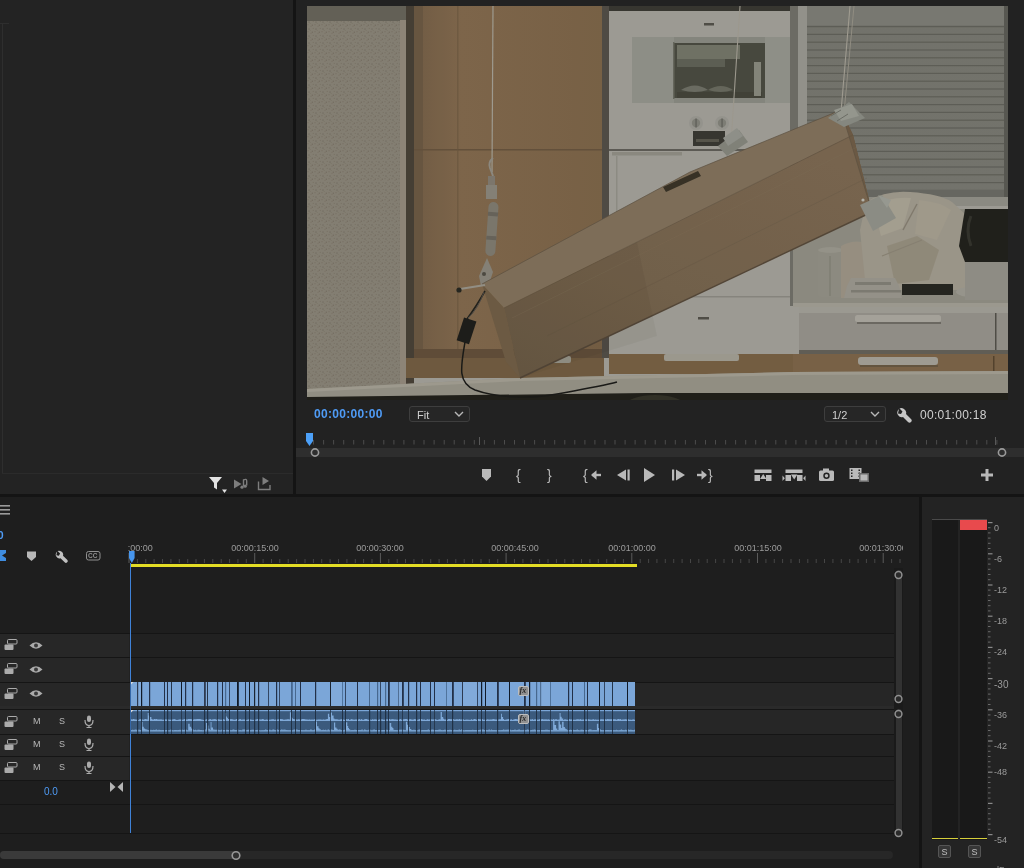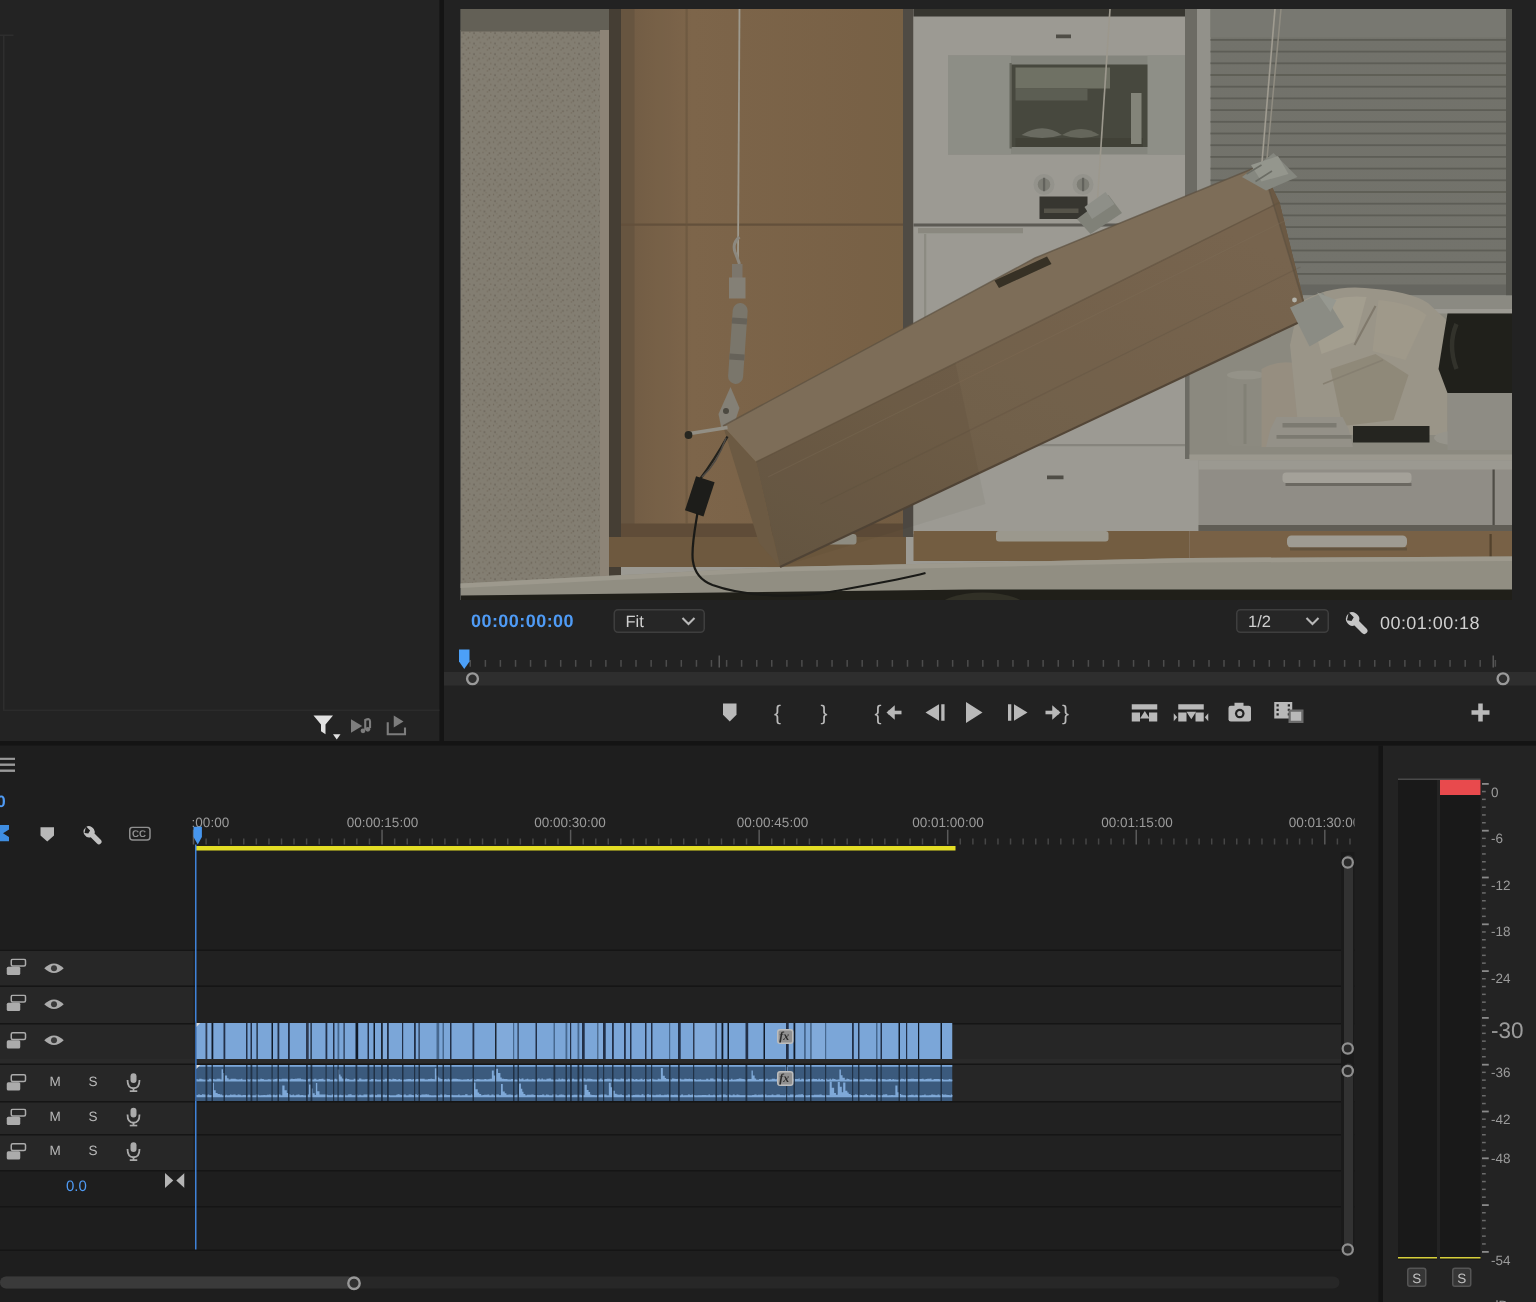--- a/index.html
+++ b/index.html
@@ -802,21 +802,21 @@
     <rect x="0" y="299.4" width="2.5" height="1" fill="#6a6a6a"></rect>
     <rect x="0" y="304.6" width="2.5" height="1" fill="#6a6a6a"></rect>
     <rect x="0" y="309.8" width="2.5" height="1" fill="#6a6a6a"></rect>
     <rect x="0" y="315.0" width="4.5" height="1.2" fill="#8a8a8a"></rect>
   </svg>
 <div class="abs" style="left:994px;top:523.5px;font-size:9px;color:#9b9b9b;font-weight:400;white-space:nowrap;line-height:1;">0</div>
 <div class="abs" style="left:994px;top:554.7px;font-size:9px;color:#9b9b9b;font-weight:400;white-space:nowrap;line-height:1;">-6</div>
 <div class="abs" style="left:994px;top:585.9px;font-size:9px;color:#9b9b9b;font-weight:400;white-space:nowrap;line-height:1;">-12</div>
 <div class="abs" style="left:994px;top:617.1px;font-size:9px;color:#9b9b9b;font-weight:400;white-space:nowrap;line-height:1;">-18</div>
 <div class="abs" style="left:994px;top:648.3px;font-size:9px;color:#9b9b9b;font-weight:400;white-space:nowrap;line-height:1;">-24</div>
-<div class="abs" style="left:994px;top:679.5px;font-size:15px;color:#9b9b9b;font-weight:400;white-space:nowrap;line-height:1;text-align:center;">-30</div>
+<div class="abs" style="left:994px;top:679.5px;font-size:10px;color:#9b9b9b;font-weight:400;white-space:nowrap;line-height:1;text-align:center;">-30</div>
 <div class="abs" style="left:994px;top:710.7px;font-size:9px;color:#9b9b9b;font-weight:400;white-space:nowrap;line-height:1;">-36</div>
 <div class="abs" style="left:994px;top:741.9px;font-size:9px;color:#9b9b9b;font-weight:400;white-space:nowrap;line-height:1;">-42</div>
 <div class="abs" style="left:994px;top:768px;font-size:9px;color:#9b9b9b;font-weight:400;white-space:nowrap;line-height:1;">-48</div>
 <div class="abs" style="left:994px;top:804.3px;font-size:9px;color:#9b9b9b;font-weight:400;white-space:nowrap;line-height:1;margin-top:32px;">-54</div>
 <div class="abs" style="left:994px;top:866px;font-size:9px;color:#9b9b9b;font-weight:400;white-space:nowrap;line-height:1;">dB</div>
 <div class="abs" style="left:938px;top:845px;width:13px;height:13px;background:#363636;border:1px solid #555;border-radius:2px;"></div>
 <div class="abs" style="left:941.5px;top:847.5px;font-size:9px;color:#c0c0c0;font-weight:400;white-space:nowrap;line-height:1;">S</div>
 <div class="abs" style="left:968px;top:845px;width:13px;height:13px;background:#363636;border:1px solid #555;border-radius:2px;"></div>
 <div class="abs" style="left:971.5px;top:847.5px;font-size:9px;color:#c0c0c0;font-weight:400;white-space:nowrap;line-height:1;">S</div>
 </body></html>

